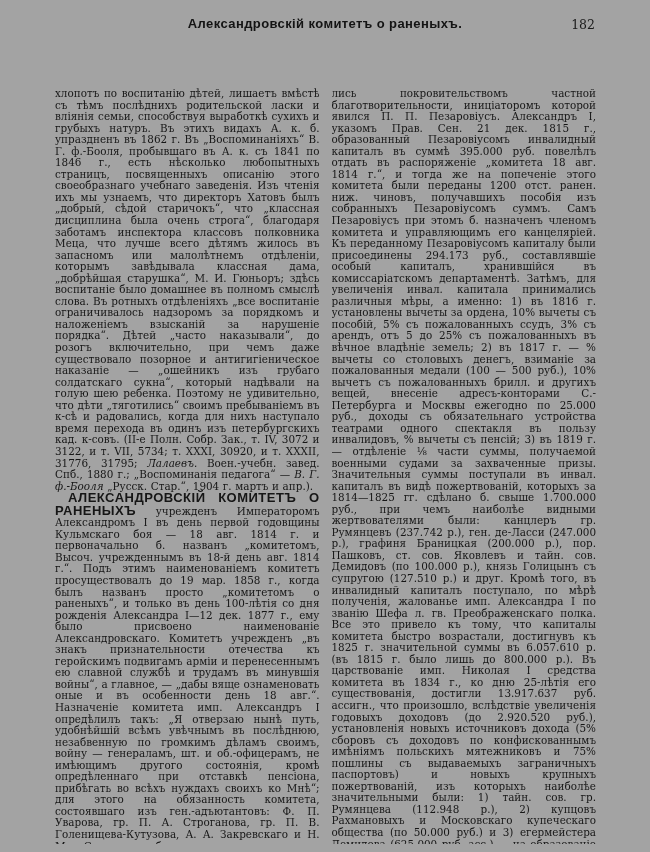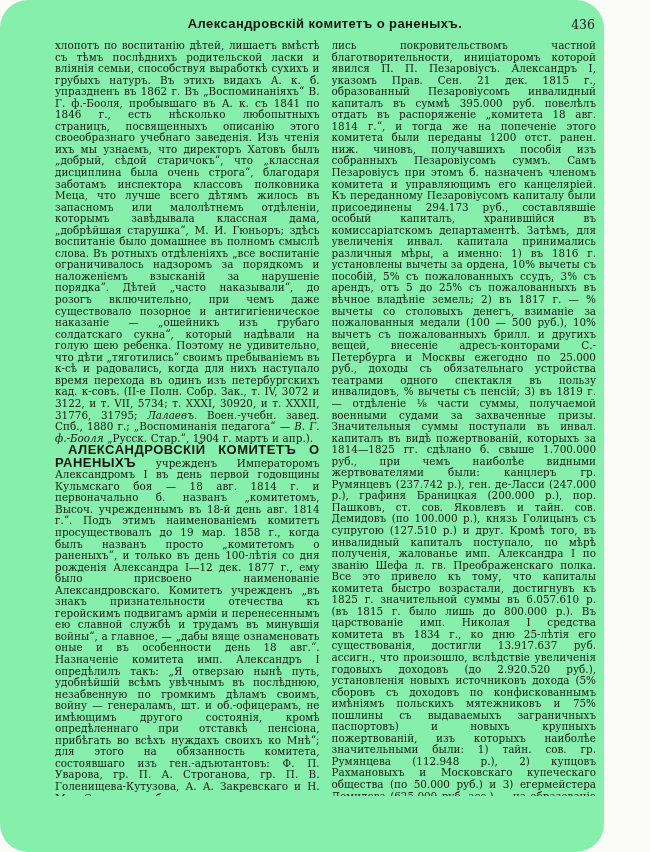--- a/index.html
+++ b/index.html
@@ -2,28 +2,27 @@
 <html lang="ru"><head>
 <meta charset="utf-8">
 <style>
   html, body {
     margin: 0;
     padding: 0;
     background: #fbfbf8;
   }
   .page {
     position: relative;
-    width: 604px;
+    width: 650px;
     height: 852px;
-    background: #86efac;
+    background: #a3a3a3;
     color: #161616;
     font-family: "DejaVu Serif", serif;
     box-sizing: border-box;
     overflow: hidden;
-    border-radius: 28px;
   }
   .running-head-row {
     position: absolute;
     top: 16px;
     left: 55px;
     width: 540px;
     height: 18px;
   }
   .running-head {
     width: 100%;
@@ -47,20 +46,21 @@
     top: 40px;
     left: 55px;
     width: 541px;
     display: flex;
     gap: 12px;
   }
   .column {
     width: 265px;
     height: 756px;
     overflow: hidden;
+    margin-top: 48px;
   }
   .column p {
     margin: 0;
     font-size: 10.4px;
     line-height: 11.55px;
     text-align: justify;
     text-justify: inter-word;
     hyphens: auto;
     -webkit-hyphens: auto;
     word-spacing: 0.3px;
@@ -78,21 +78,21 @@
     font-style: italic;
   }
 </style>
 </head>
 <body>
 
 <div class="page">
 
   <div class="running-head-row">
     <div class="running-head">Александровскій комитетъ о раненыхъ.</div>
-    <div class="page-number">436</div>
+    <div class="page-number">182</div>
   </div>
 
   <div class="columns">
 
     <div class="column">
       <p><span>хлопотъ по воспитанію дѣтей, лишаетъ вмѣстѣ съ тѣмъ послѣднихъ родительской ласки и вліянія семьи, способствуя выработкѣ сухихъ и грубыхъ натуръ. Въ этихъ видахъ А. к. б. упраздненъ въ 1862 г. Въ „Воспоминаніяхъ“ В. Г. ф.-Бооля, пробывшаго въ А. к. съ 1841 по 1846 г., есть нѣсколько любопытныхъ страницъ, посвященныхъ описанію этого своеобразнаго учебнаго заведенія. Изъ чтенія ихъ мы узнаемъ, что директоръ Хатовъ былъ „добрый, сѣдой старичокъ“, что „классная дисциплина была очень строга“, благодаря заботамъ инспектора классовъ полковника Меца, что лучше всего дѣтямъ жилось въ запасномъ или малолѣтнемъ отдѣленіи, которымъ завѣдывала классная дама, „добрѣйшая старушка“, М. И. Гюньоръ; здѣсь воспитаніе было домашнее въ полномъ смыслѣ слова. Въ ротныхъ отдѣленіяхъ „все воспитаніе ограничивалось надзоромъ за порядкомъ и наложеніемъ взысканій за нарушеніе порядка“. Дѣтей „часто наказывали“, до розогъ включительно, при чемъ даже существовало позорное и антигигіеническое наказаніе — „ошейникъ изъ грубаго солдатскаго сукна“, который надѣвали на голую шею ребенка. Поэтому не удивительно, что дѣти „тяготились“ своимъ пребываніемъ въ к-сѣ и радовались, когда для нихъ наступало время перехода въ одинъ изъ петербургскихъ кад. к-совъ. (II-е Полн. Собр. Зак., т. IV, 3072 и 3122, и т. VII, 5734; т. XXXI, 30920, и т. XXXII, 31776, 31795; </span><span class="it">Лалаевъ.</span><span> Воен.-учебн. завед. Спб., 1880 г.; „Воспоминанія педагога“ — </span><span class="it">В. Г. ф.-Бооля</span><span> „Русск. Стар.“, 1904 г. мартъ и апр.).</span></p>
 
       <p class="indent"><span class="article-title">АЛЕКСАНДРОВСКІЙ КОМИТЕТЪ О РАНЕНЫХЪ</span><span> учрежденъ Императоромъ Александромъ I въ день первой годовщины Кульмскаго боя — 18 авг. 1814 г. и первоначально б. названъ „комитетомъ, Высоч. учрежденнымъ въ 18-й день авг. 1814 г.“. Подъ этимъ наименованіемъ комитетъ просуществовалъ до 19 мар. 1858 г., когда былъ названъ просто „комитетомъ о раненыхъ“, и только въ день 100-лѣтія со дня рожденія Александра I—12 дек. 1877 г., ему было присвоено наименованіе Александровскаго. Комитетъ учрежденъ „въ знакъ признательности отечества къ геройскимъ подвигамъ арміи и перенесеннымъ ею славной службѣ и трудамъ въ минувшія войны“, а главное, — „дабы вяще ознаменовать оные и въ особенности день 18 авг.“. Назначеніе комитета имп. Александръ I опредѣлилъ такъ: „Я отверзаю нынѣ путь, удобнѣйшій всѣмъ увѣчнымъ въ послѣднюю, незабвенную по громкимъ дѣламъ своимъ, войну — генераламъ, шт. и об.-офицерамъ, не имѣющимъ другого состоянія, кромѣ опредѣленнаго при отставкѣ пенсіона, прибѣгать во всѣхъ нуждахъ своихъ ко Мнѣ“; для этого на обязанность комитета, состоявшаго изъ ген.-адъютантовъ: Ф. П. Уварова, гр. П. А. Строганова, гр. П. В. Голенищева-Кутузова, А. А. Закревскаго и Н. М. Сипягина, б. возложено „принимать просьбы и пещись о доставленіи возможнаго вспомоществованія“ неимущимъ изувѣченнымъ офицерамъ. Докладчикомъ по дѣламъ комитета былъ назначенъ гр. А. А. Аракчеевъ. Имѣя въ виду исключительно обезпеченіе участи ран. и увѣч. офицеровъ, А. К. въ первое время своего существованія совершенно не касался вопроса о призрѣніи раненыхъ </span></p>
     </div>
 

